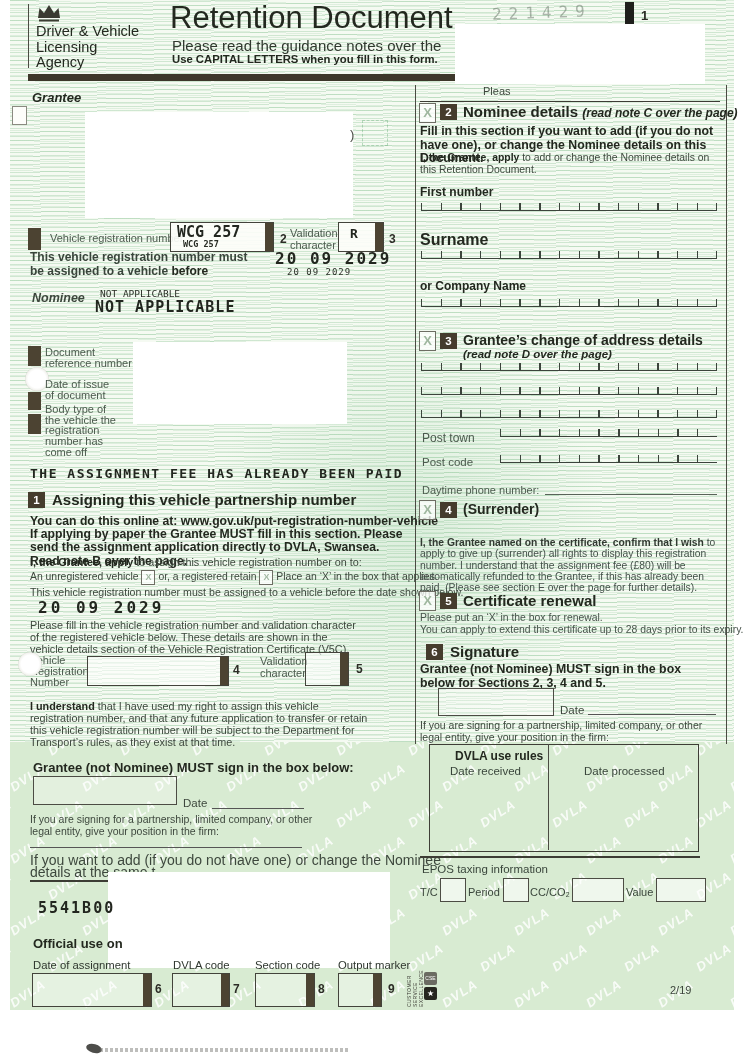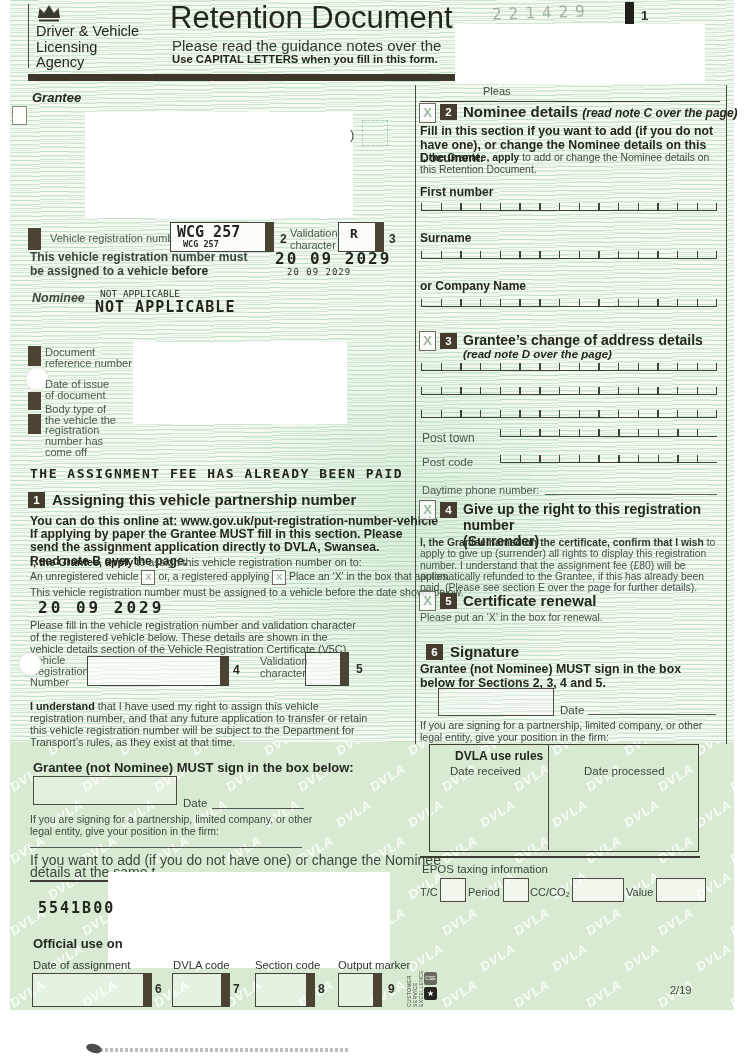--- a/index.html
+++ b/index.html
@@ -225,21 +225,21 @@
   <div class="secnum" style="left:28px;top:492px">1</div>
   <div class="abs b dk" style="left:52px;top:491px;font-size:15px">Assigning this vehicle partnership number</div>
   <div class="abs b dk" style="left:30px;top:528px;width:376px;font-size:12.2px;line-height:13.4px">If applying by paper the Grantee MUST fill in this section. Please send the assignment application directly to DVLA, Swansea. Read note B over the page.</div>
   <div class="abs b dk" style="left:30px;top:514px;font-size:12.2px">You can do this online at: www.gov.uk/put-registration-number-vehicle</div>
   <div class="abs" style="left:30px;top:556px;font-size:10.8px;color:#3d473d">
     <span class="b dk">I, the Grantee, apply</span><span> to assign this vehicle registration number on to:</span>
   </div>
   <div class="abs" style="left:30px;top:570px;width:392px;font-size:10.4px;color:#3d473d;white-space:nowrap">
     <span>An unregistered vehicle</span>
     <span class="xsm">X</span>
-    <span>or, a registered applying</span>
+    <span>or, a registered retain</span>
     <span class="xsm">X</span>
     <span>Place an ‘X’ in the box that applies.</span>
   </div>
   <div class="abs" style="left:30px;top:586px;font-size:10.6px;color:#3d473d">This vehicle registration number must be assigned to a vehicle before the date shown below.</div>
   <div class="abs mono b" style="left:38px;top:598px;font-size:16px;letter-spacing:3px;color:#22261f">20 09 2029</div>
 
   <div class="abs" style="left:30px;top:620px;width:330px;font-size:10.8px;line-height:11.8px;color:#3d473d">Please fill in the vehicle registration number and validation character of the registered vehicle below. These details are shown in the vehicle details section of the Vehicle Registration Certificate (V5C).</div>
   <div class="abs wash" style="left:30px;top:655px;font-size:11px;line-height:11px">
     <div>Vehicle</div>
     <div>Registration</div>
@@ -307,21 +307,21 @@
 
   <div class="xbox" style="left:419px;top:103px">X</div>
   <div class="secnum" style="left:440px;top:104px">2</div>
   <div class="abs b dk" style="left:463px;top:103px;font-size:15px"><span>Nominee details</span> <span class="i" style="font-size:12px">(read note C over the page)</span></div>
   <div class="abs b dk" style="left:420px;top:125px;width:302px;font-size:12.3px;line-height:13.5px">Fill in this section if you want to add (if you do not have one), or change the Nominee details on this Document.</div>
   <div class="abs" style="left:420px;top:152px;width:292px;font-size:10.4px;line-height:11.5px;color:#3d473d">
     <span class="b dk">I, the Grantee, apply</span><span> to add or change the Nominee details on this Retention Document.</span>
   </div>
   <div class="abs b dk" style="left:420px;top:185px;font-size:12px">First number</div>
   <div class="comb" style="left:421px;top:200px;width:296px"></div>
-  <div class="abs b dk" style="left:420px;top:231px;font-size:12px">Surname</div>
+  <div class="abs b dk" style="left:420px;top:231px;font-size:16px">Surname</div>
   <div class="comb" style="left:421px;top:248px;width:296px"></div>
   <div class="abs b dk" style="left:420px;top:279px;font-size:12px">or Company Name</div>
   <div class="comb" style="left:421px;top:296px;width:296px"></div>
 
   <div class="xbox" style="left:419px;top:331px">X</div>
   <div class="secnum" style="left:440px;top:333px">3</div>
   <div class="abs b dk" style="left:463px;top:332px;font-size:14px">Grantee’s change of address details</div>
   <div class="abs b i dk" style="left:463px;top:348px;font-size:11.5px">(read note D over the page)</div>
   <div class="comb" style="left:421px;top:360px;width:296px"></div>
   <div class="comb" style="left:421px;top:384px;width:296px"></div>
@@ -329,32 +329,32 @@
   <div class="abs wash" style="left:422px;top:431px;font-size:12px">Post town</div>
   <div class="comb" style="left:500px;top:426px;width:217px"></div>
   <div class="abs wash" style="left:422px;top:456px;font-size:11.5px">Post code</div>
   <div class="comb" style="left:500px;top:452px;width:217px"></div>
   <div class="abs wash" style="left:422px;top:484px;font-size:11px">Daytime phone number:</div>
   <div class="hl" style="left:545px;top:494px;width:172px;height:1px;background:#596359"></div>
 
   <div class="xbox" style="left:419px;top:500px">X</div>
   <div class="secnum" style="left:440px;top:502px">4</div>
   <div class="abs b dk" style="left:463px;top:501px;font-size:14px;line-height:16px">
-    <div>Give up the right to this registration number</div>
     <div>(Surrender)</div>
   </div>
   <div class="abs" style="left:420px;top:537px;width:300px;font-size:10.3px;line-height:11.3px;color:#44504a">
     <span class="b" style="color:#323a32">I, the Grantee named on the certificate, confirm that I wish</span><span> to apply to give up (surrender) all rights to display this registration number. I understand that the assignment fee (£80) will be automatically refunded to the Grantee, if this has already been paid. (Please see section E over the page for further details).</span>
   </div>
 
   <div class="xbox" style="left:419px;top:591px">X</div>
   <div class="secnum" style="left:440px;top:593px">5</div>
   <div class="abs b dk" style="left:463px;top:592px;font-size:15px">Certificate renewal</div>
   <div class="abs" style="left:420px;top:612px;font-size:10.4px;line-height:11.5px;color:#47534b">
     <div>Please put an ‘X’ in the box for renewal.</div>
+    <div>You can apply to extend this certificate up to 28 days prior to its expiry.</div>
   </div>
 
   <div class="secnum" style="left:426px;top:644px">6</div>
   <div class="abs b dk" style="left:450px;top:643px;font-size:15px">Signature</div>
   <div class="abs b dk" style="left:420px;top:663px;width:290px;font-size:12.3px;line-height:13.5px">Grantee (not Nominee) MUST sign in the box below for Sections 2, 3, 4 and 5.</div>
   <div class="sbox" style="left:438px;top:688px;width:114px;height:26px"></div>
   <div class="abs" style="left:560px;top:704px;font-size:11.5px;color:#3d473d">Date</div>
   <div class="hl" style="left:588px;top:714px;width:128px;height:1px;background:#555"></div>
   <div class="abs" style="left:420px;top:720px;width:300px;font-size:10.5px;line-height:11.8px;color:#3d473d">If you are signing for a partnership, limited company, or other legal entity, give your position in the firm:</div>
 

